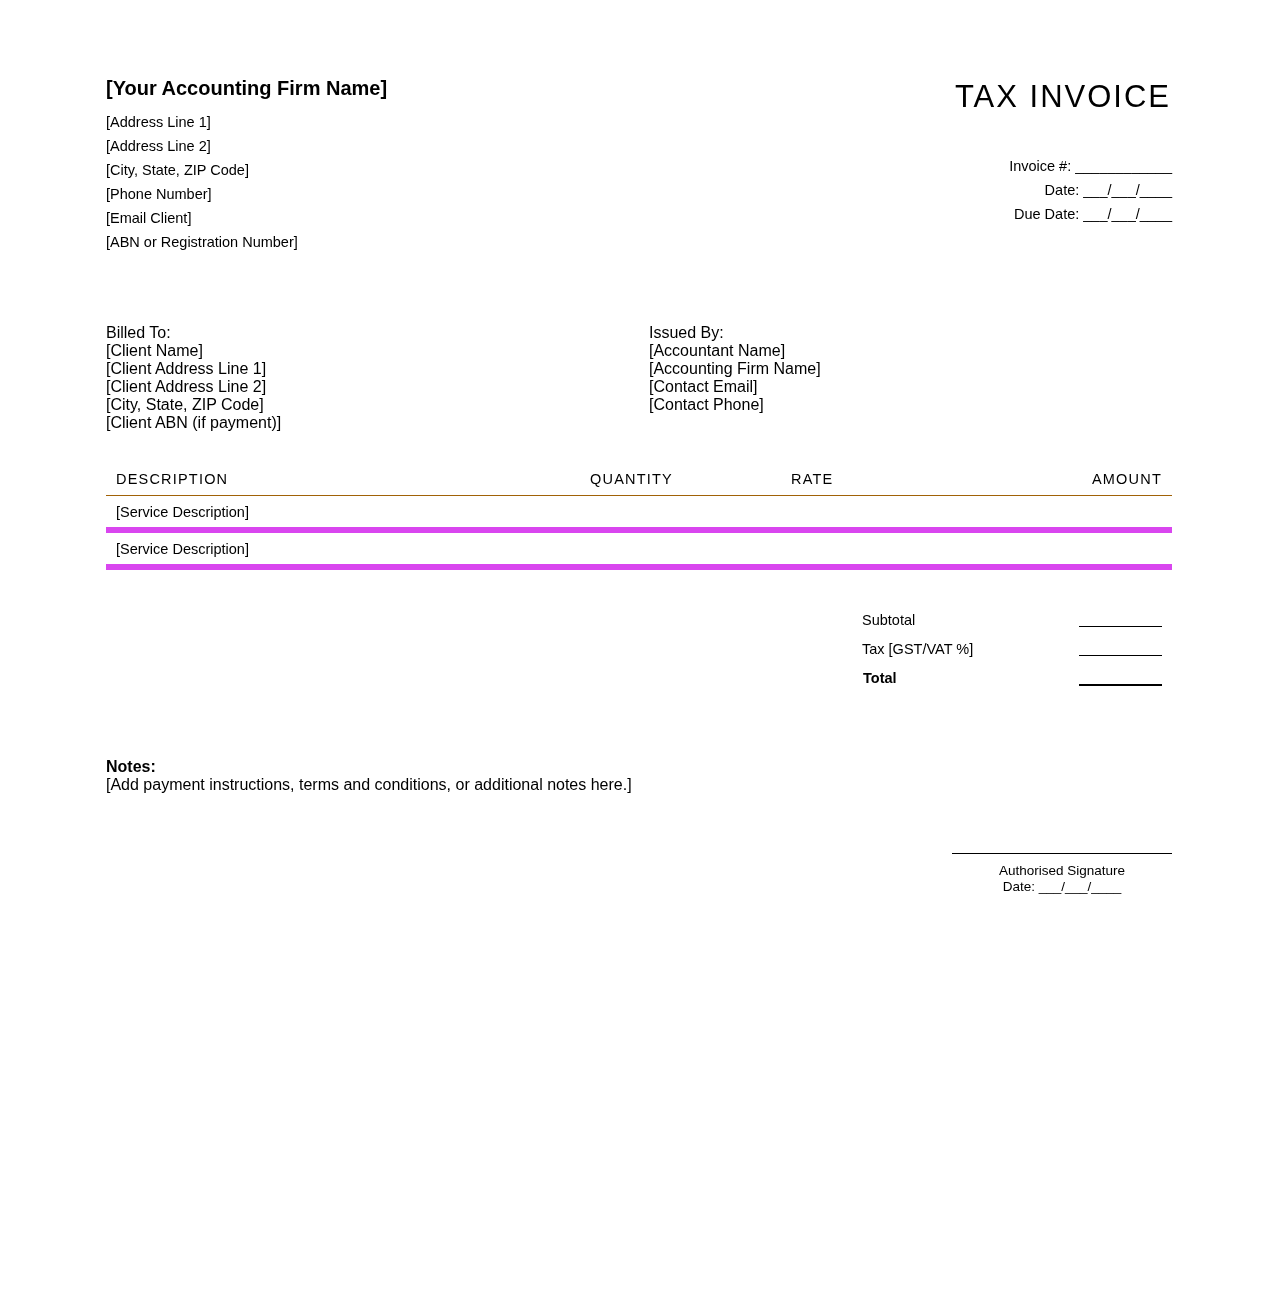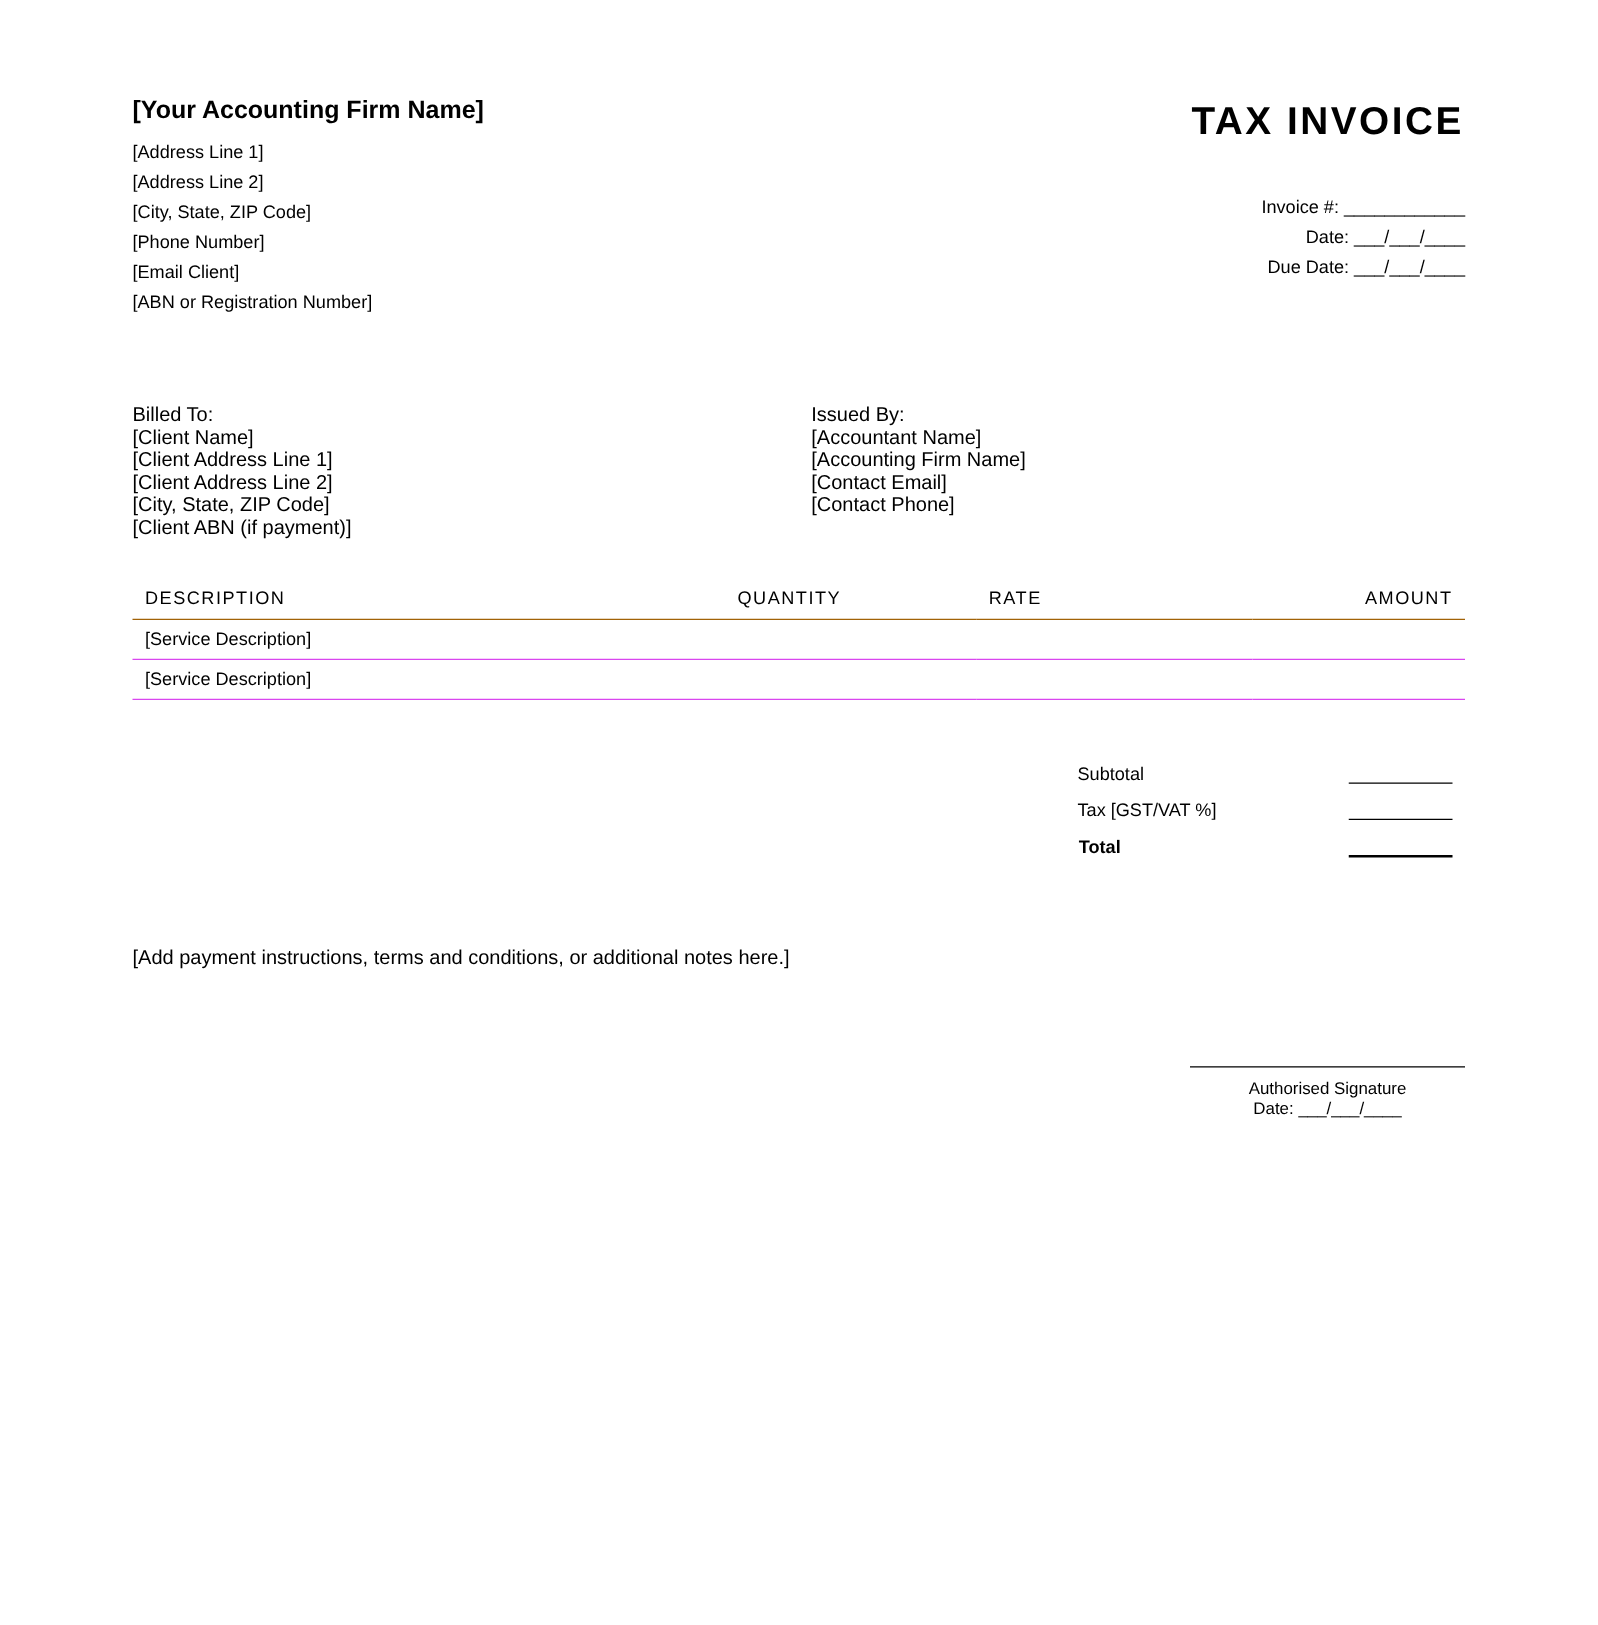--- a/index.html
+++ b/index.html
@@ -1,28 +1,28 @@
 <!DOCTYPE html>
 <html><head>
 <meta charset="utf-8">
 <style>
   html, body { margin:0; padding:0; background:#ffffff; }
   body { width:1278px; height:1300px; position:relative; font-family:"Liberation Sans", sans-serif; color:#000; }
   .abs { position:absolute; }
   .firm-name { left:106px; top:77px; font-size:20px; font-weight:bold; }
   .firm-lines { left:106px; top:110px; font-size:14.5px; line-height:24px; }
-  .title { right:107px; top:79px; font-size:31px; font-weight:bold; letter-spacing:2px; }
+  .title { right:107px; top:79px; font-size:31px; font-weight:normal; letter-spacing:2px; }
   .meta { right:106px; top:154px; font-size:14.5px; line-height:24px; text-align:right; }
   .block { font-size:16px; line-height:18px; }
   .block .hd { font-weight:normal; }
   .billed { left:106px; top:324px; }
   .issued { left:649px; top:324px; }
   table.items { position:absolute; left:106px; top:464px; width:1066px; border-collapse:collapse; font-size:14.5px; }
   table.items th { font-weight:normal; letter-spacing:1.2px; font-size:14.5px; text-align:left; padding:7px 10px 8px 10px; border-bottom:1px solid #a16207; height:15px; }
-  table.items td { padding:7px 10px; border-bottom:1px solid #d946ef; height:17px; }
+  table.items td { padding:7px 10px; border-bottom:6px solid #d946ef; height:17px; }
   .c-desc { width:454px; }
   .c-qty { width:181px; }
   .c-rate { width:201px; }
   .c-amt { text-align:right !important; }
   .totals { left:862px; top:612px; width:300px; font-size:14.5px; }
   .totals .row { display:flex; justify-content:space-between; height:29px; align-items:flex-start; }
   .totals .line { width:83px; border-bottom:1px solid #000; height:14px; }
   .totals .row.total .lbl { font-weight:bold; padding-left:1px; }
   .totals .row.total .line { border-bottom:2px solid #000; }
   .notes { left:106px; top:758px; font-size:16px; line-height:18px; }
@@ -101,20 +101,21 @@
     <span class="lbl">Tax [GST/VAT %]</span>
     <span class="line"></span>
   </div>
   <div class="row total">
     <span class="lbl">Total</span>
     <span class="line"></span>
   </div>
 </div>
 
 <div class="abs notes">
+  <div class="hd">Notes:</div>
   <div>[Add payment instructions, terms and conditions, or additional notes here.]</div>
 </div>
 
 <div class="abs sig">
   <div class="rule"></div>
   <div>Authorised Signature</div>
   <div>Date: ___/___/____</div>
 </div>
 
 </body></html>

